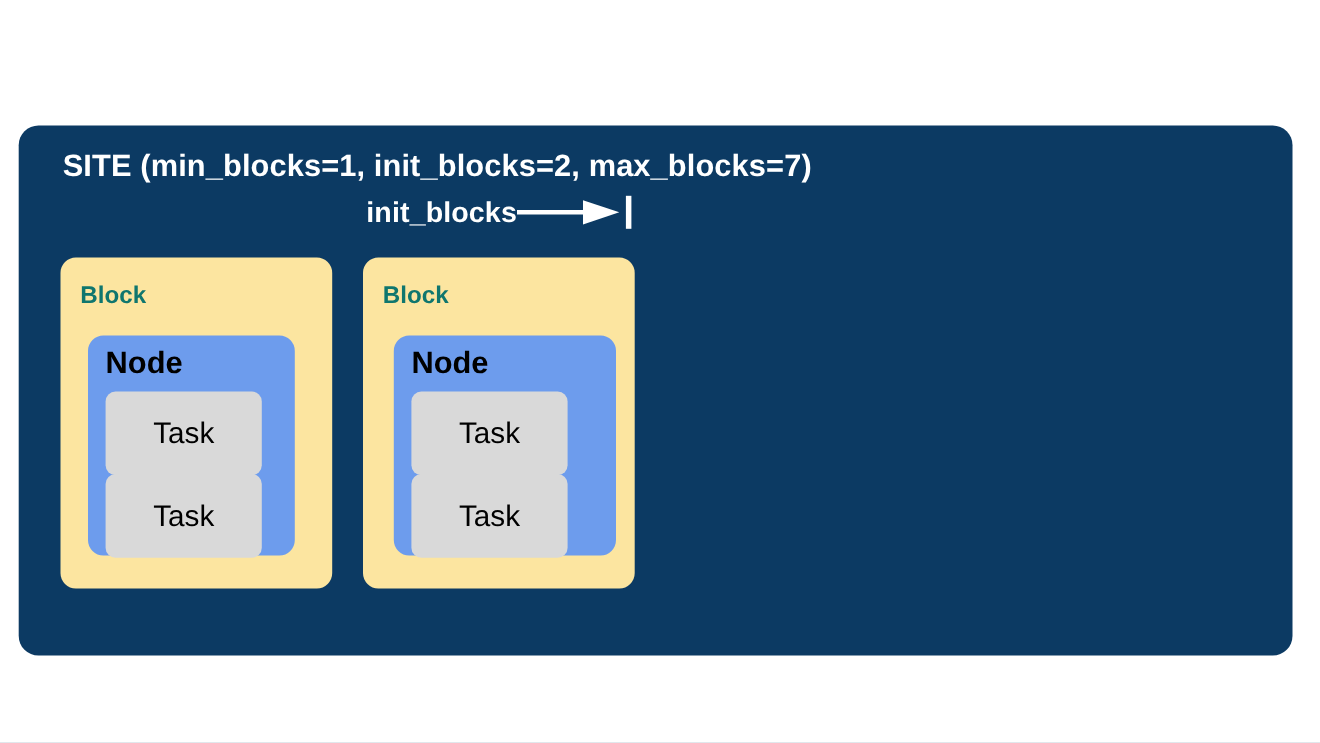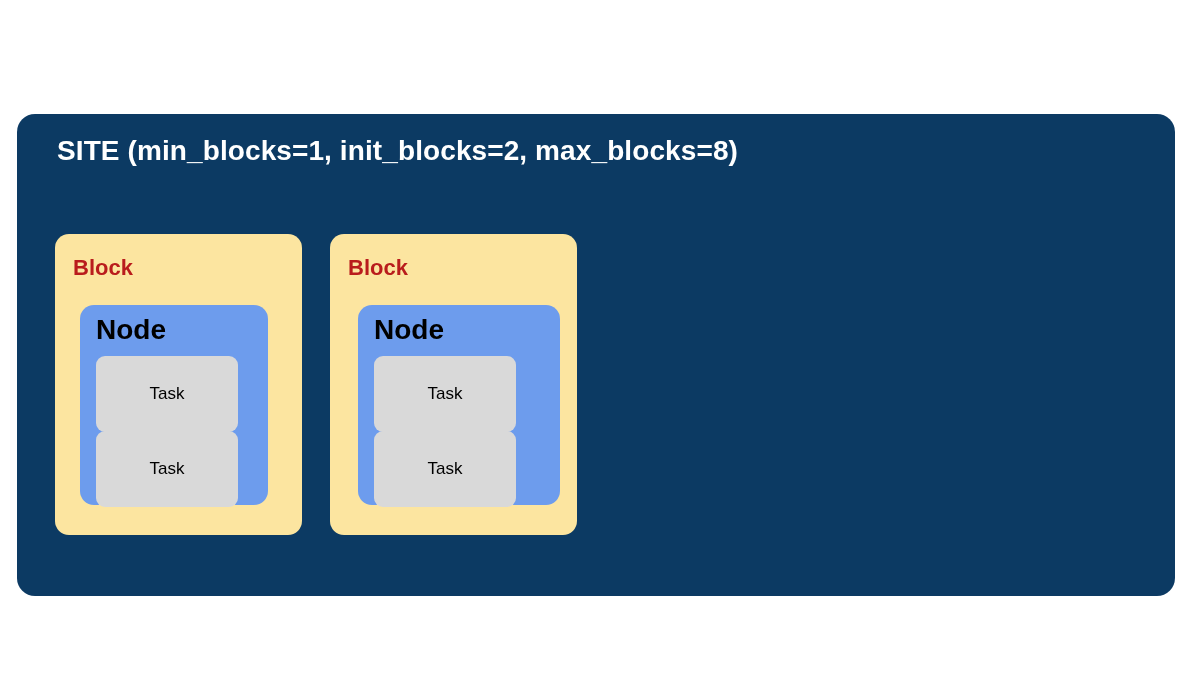--- a/index.html
+++ b/index.html
@@ -81,21 +81,21 @@
     border-radius: 14px;
     box-sizing: border-box;
   }
   .block-1 { left: 38px; }
   .block-2 { left: 313px; }
 
   .block-label {
     position: absolute;
     left: 18px;
     top: 21px;
-    color: #b91c1c;
+    color: #0f766e;
     font-size: 22px;
     font-weight: bold;
     white-space: nowrap;
   }
 
   
   .node {
     position: absolute;
     left: 25px;
     top: 71px;
@@ -125,36 +125,44 @@
     position: absolute;
     left: 16px;
     width: 142px;
     height: 76px;
     background: #d9d9d9;
     border-radius: 9px;
     display: flex;
     align-items: center;
     justify-content: center;
     color: #000000;
-    font-size: 17px;
+    font-size: 27px;
     font-weight: normal;
     box-sizing: border-box;
   }
   .task-a { top: 51px; }
   .task-b { top: 126px; }
 </style>
 </head>
 <body>
 
 <div id="canvas">
 
   <div class="site-panel">
 
-    <div class="site-title">SITE (min_blocks=1, init_blocks=2, max_blocks=8)</div>
+    <div class="site-title">SITE (min_blocks=1, init_blocks=2, max_blocks=7)</div>
 
+    <div class="init-row">
+      <span class="init-label">init_blocks</span>
+      <svg class="init-arrow" width="96" height="30" viewBox="0 0 96 30">
+        <line x1="0" y1="15" x2="64" y2="15" stroke="#ffffff" stroke-width="4"></line>
+        <polygon points="60,4 93,15 60,26" fill="#ffffff"></polygon>
+      </svg>
+      <span class="init-endbar"></span>
+    </div>
 
     <div class="block block-1">
       <div class="block-label">Block</div>
 
       <div class="node">
         <div class="node-label">Node</div>
 
         <div class="task task-a">Task</div>
         <div class="task task-b">Task</div>
       </div>

